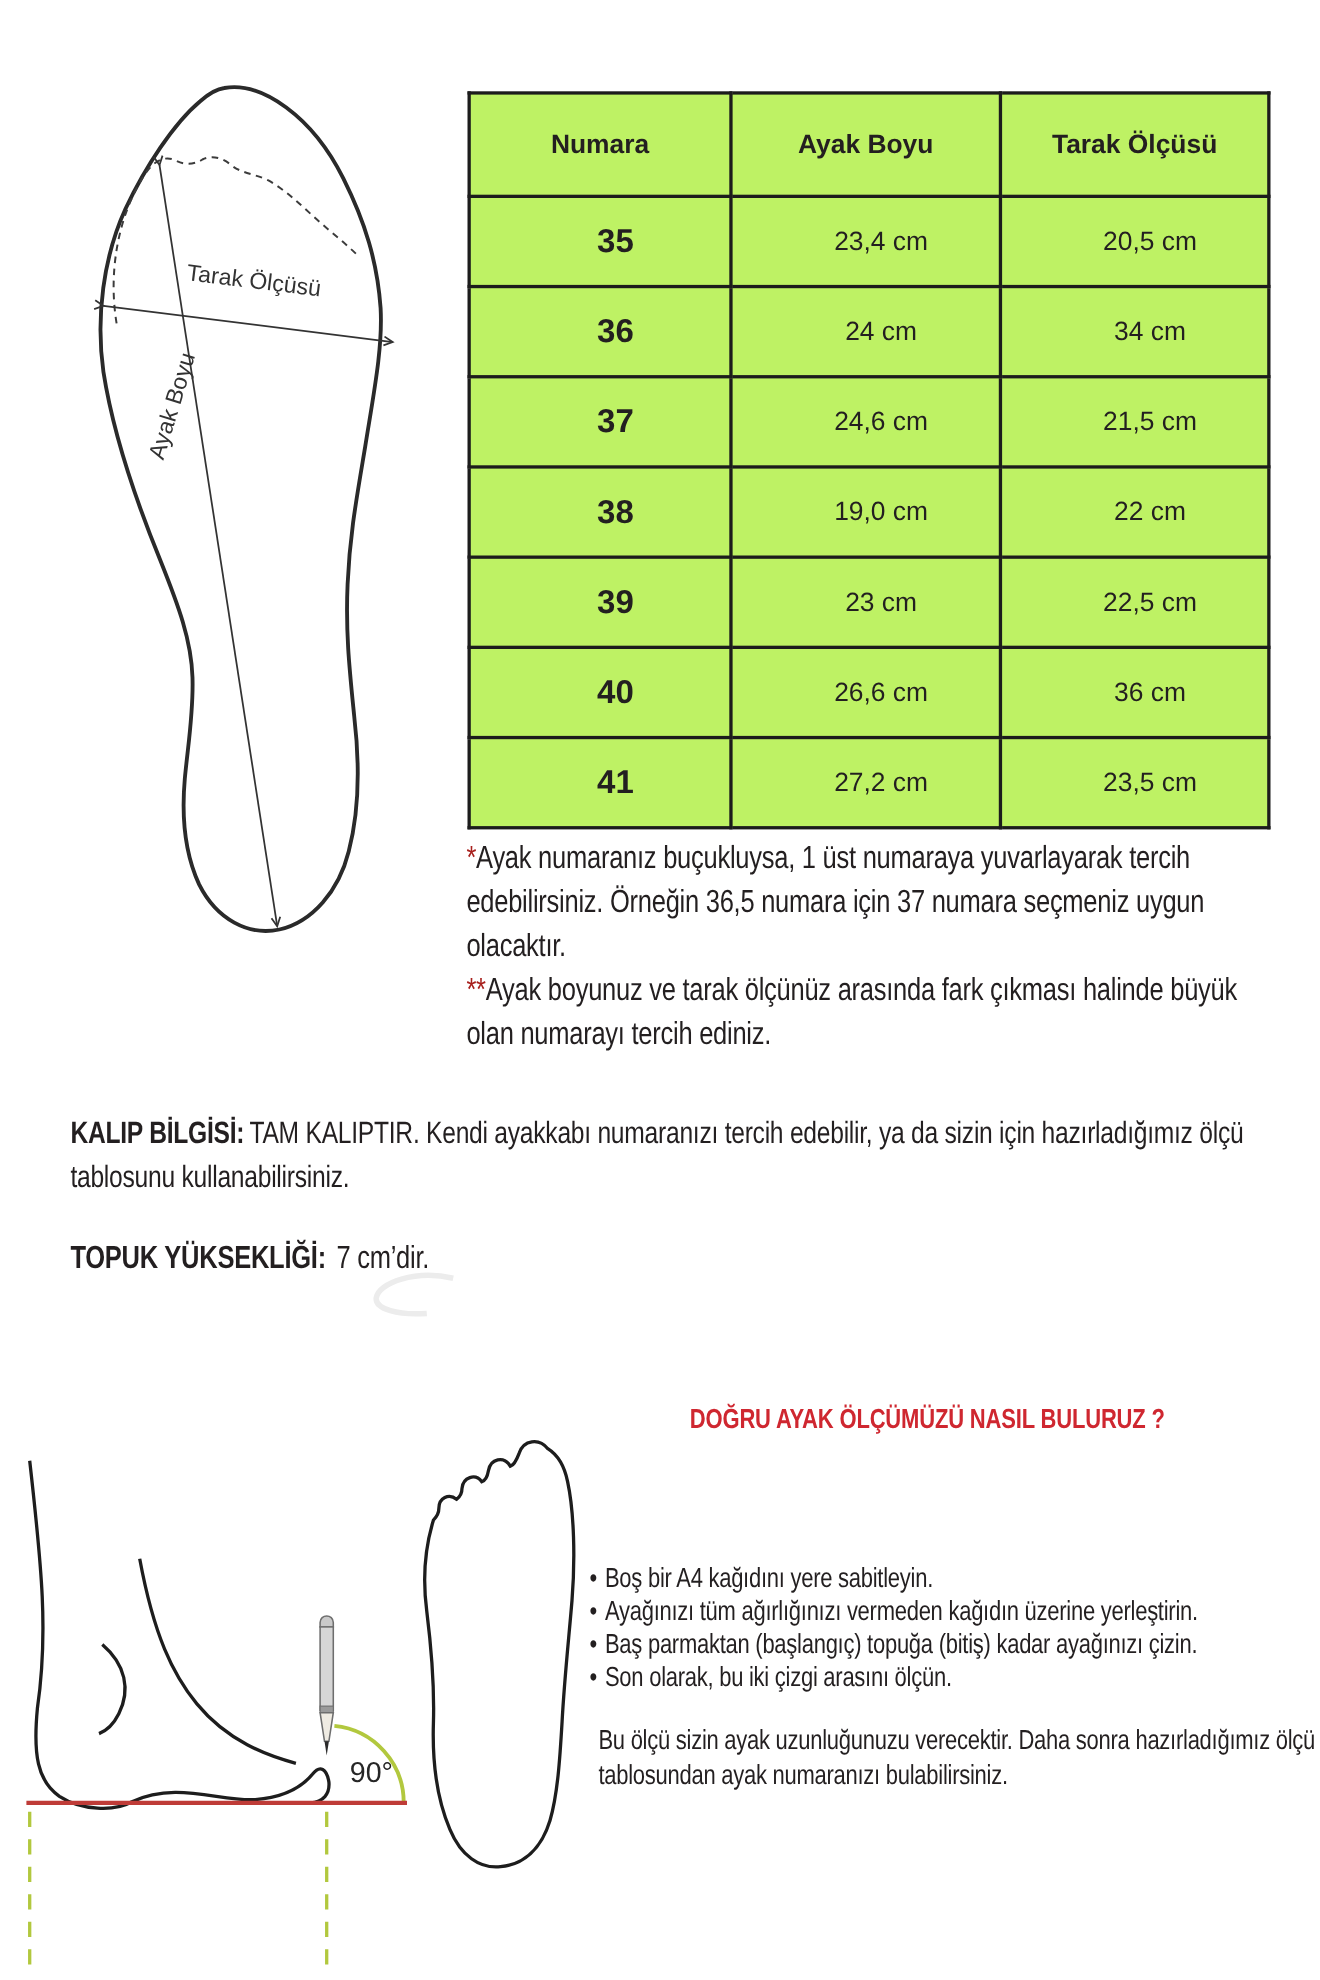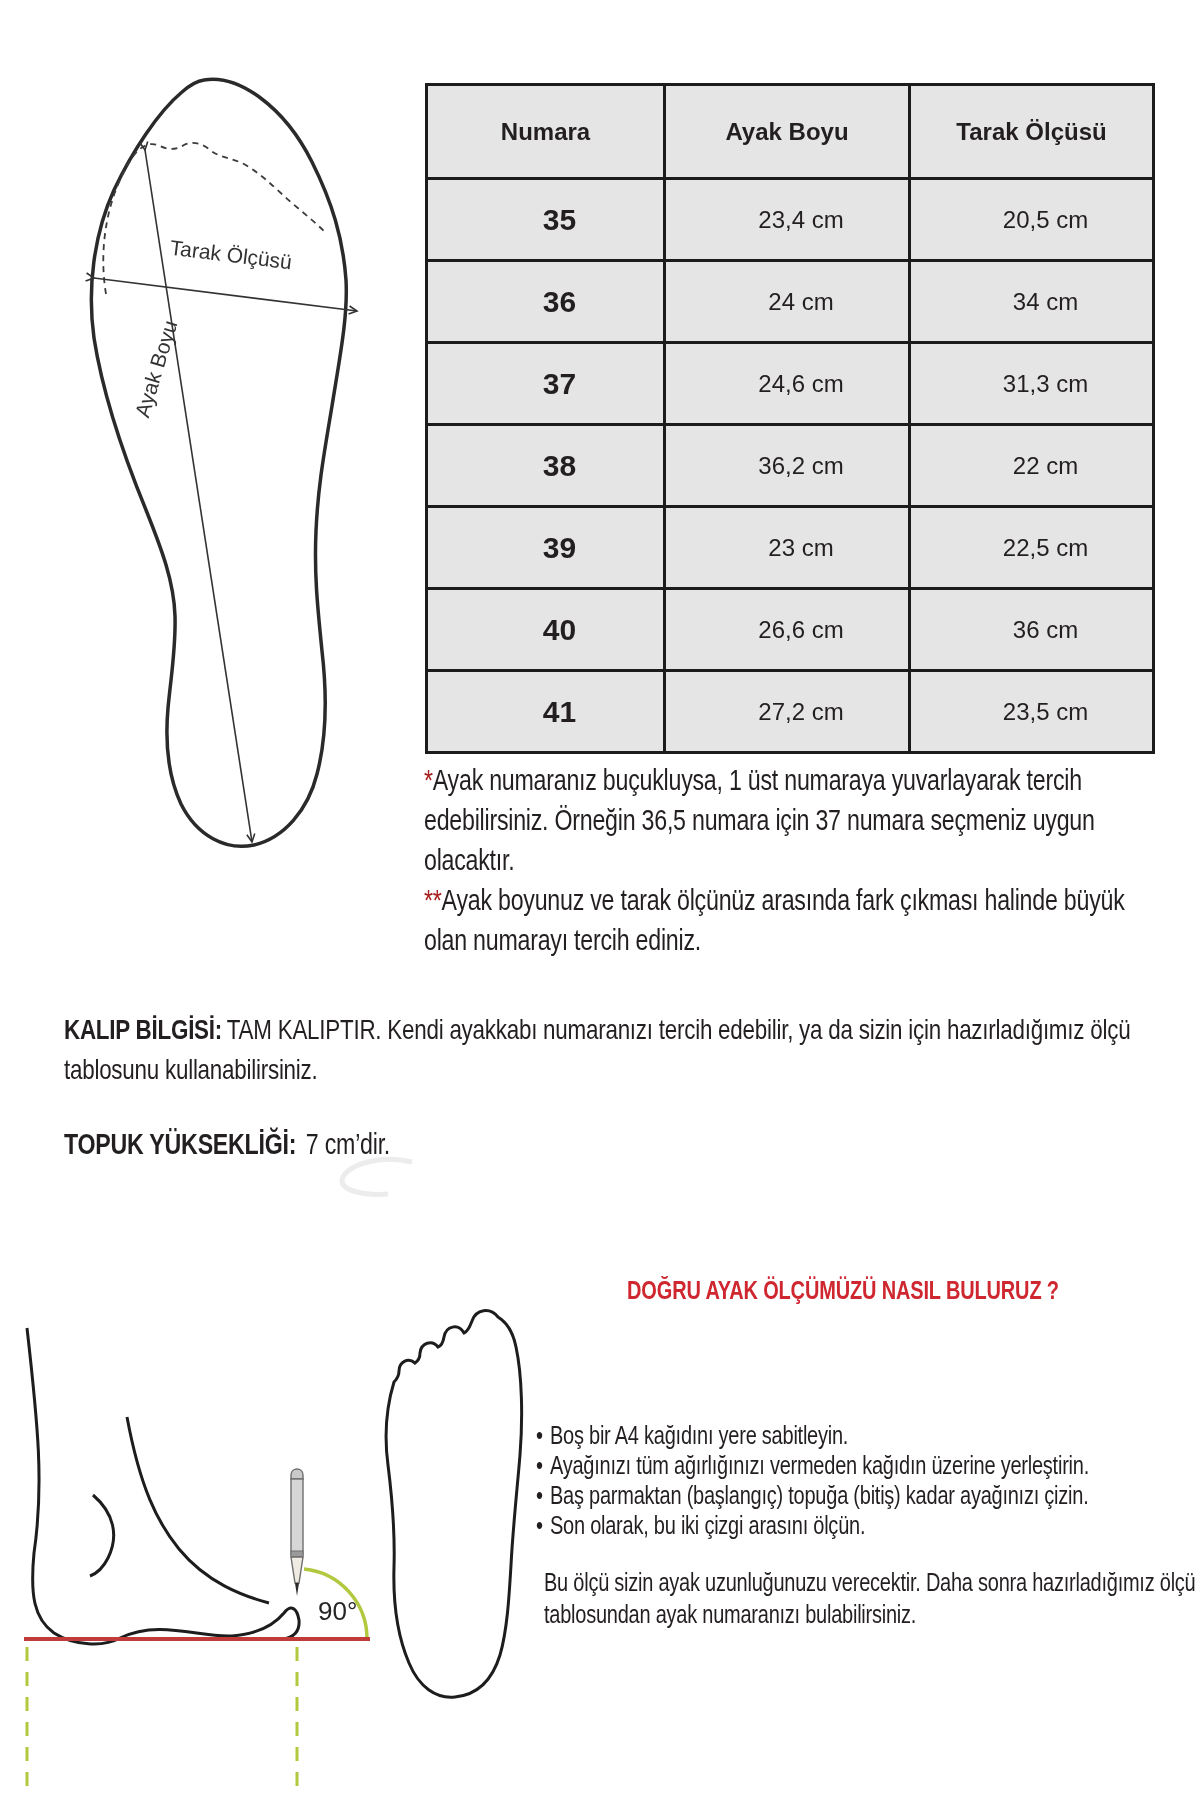--- a/index.html
+++ b/index.html
@@ -7,21 +7,21 @@
     position:relative; width:1200px; height:1800px; background:#ffffff;
     font-family:"Liberation Sans", sans-serif; color:#231f20; overflow:hidden;
   }
   .abs { position:absolute; }
   .condensed { transform:scaleX(0.8); transform-origin:0 0; }
 
   
   #size-table { border-collapse:collapse; table-layout:fixed; }
   #size-table td, #size-table th {
     border:3px solid #1c1c1c; text-align:center; vertical-align:middle;
-    background:#e5e5e5; padding:0;
+    background:#bef264; padding:0;
   }
   #size-table th { font-size:24px; font-weight:bold; height:91px; }
   #size-table td { height:79px; font-size:24px;padding-left:28px; }
   #size-table td.size-num { font-size:30px; font-weight:bold; }
 
   
   #table-notes { left:424px; top:760px; width:880px; font-size:29px; line-height:40px; letter-spacing:-0.3px; }
   .note-marker { color:#a8201d; }
 
   
@@ -106,25 +106,25 @@
       <td>20,5 cm</td>
     </tr>
     <tr>
       <td class="size-num">36</td>
       <td>24  cm</td>
       <td>34 cm</td>
     </tr>
     <tr>
       <td class="size-num">37</td>
       <td>24,6 cm</td>
-      <td>31,3 cm</td>
+      <td>21,5 cm</td>
     </tr>
     <tr>
       <td class="size-num">38</td>
-      <td>36,2 cm</td>
+      <td>19,0 cm</td>
       <td>22 cm</td>
     </tr>
     <tr>
       <td class="size-num">39</td>
       <td>23 cm</td>
       <td>22,5 cm</td>
     </tr>
     <tr>
       <td class="size-num">40</td>
       <td>26,6 cm</td>

